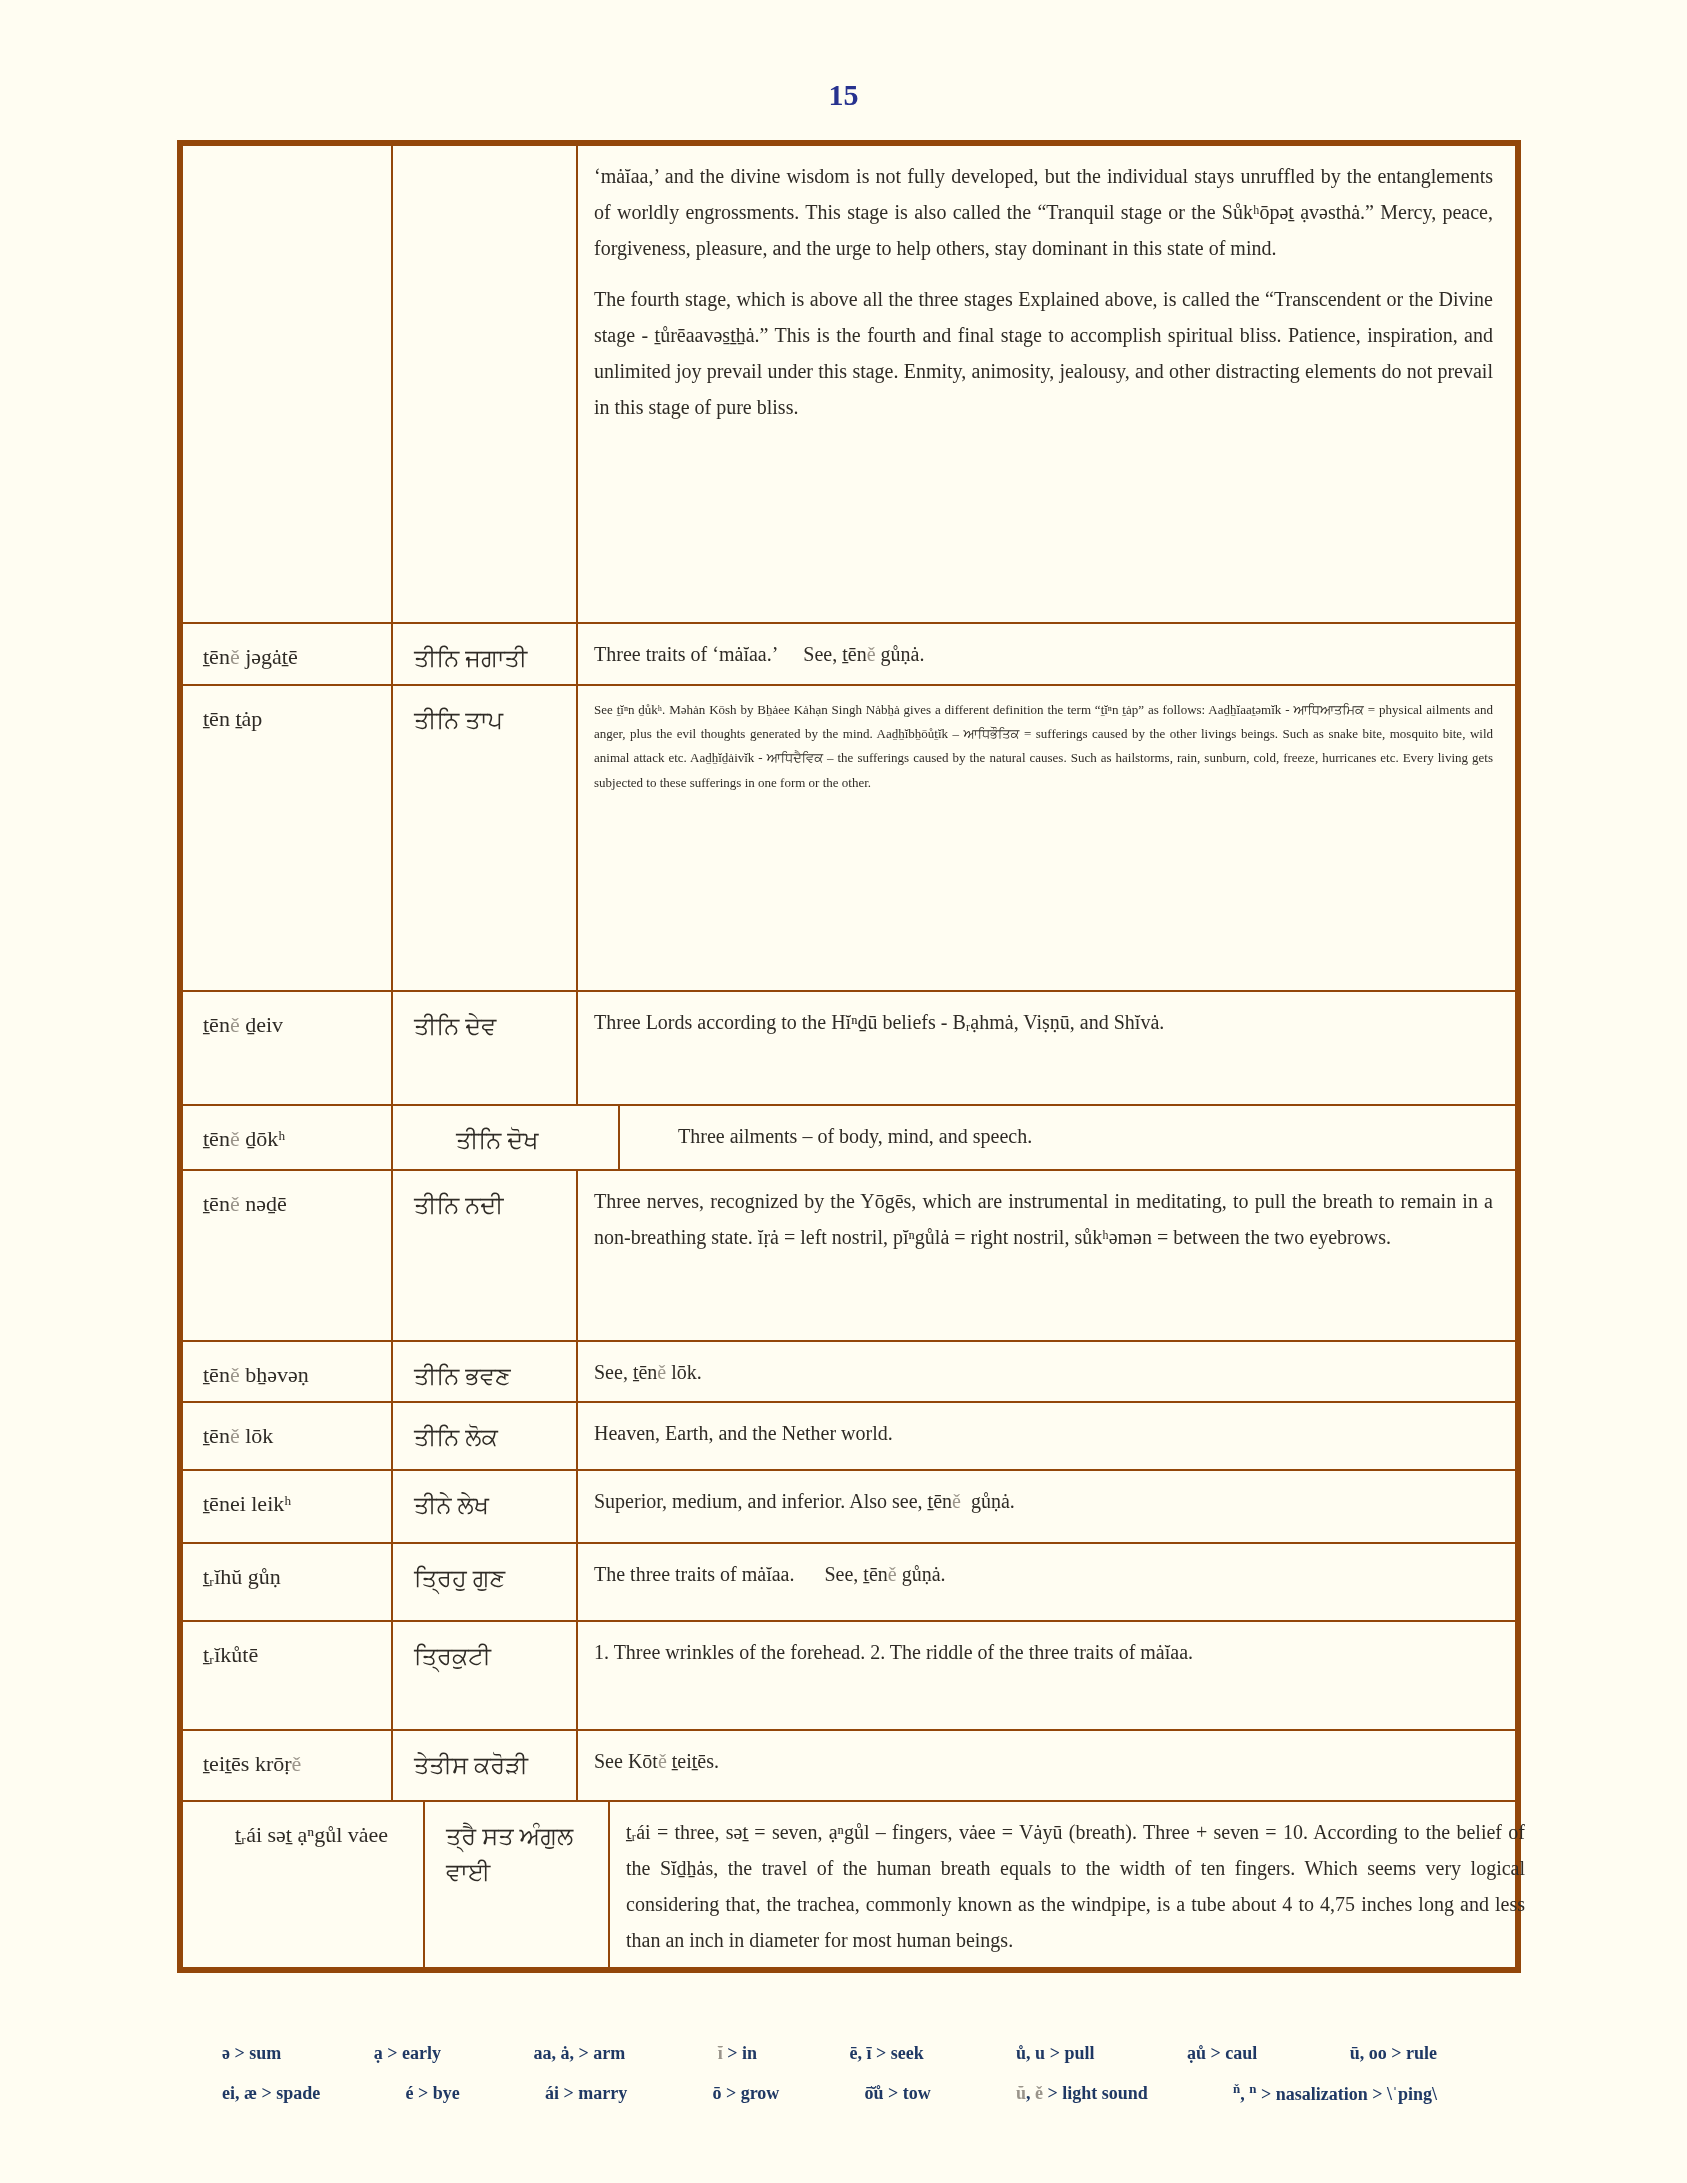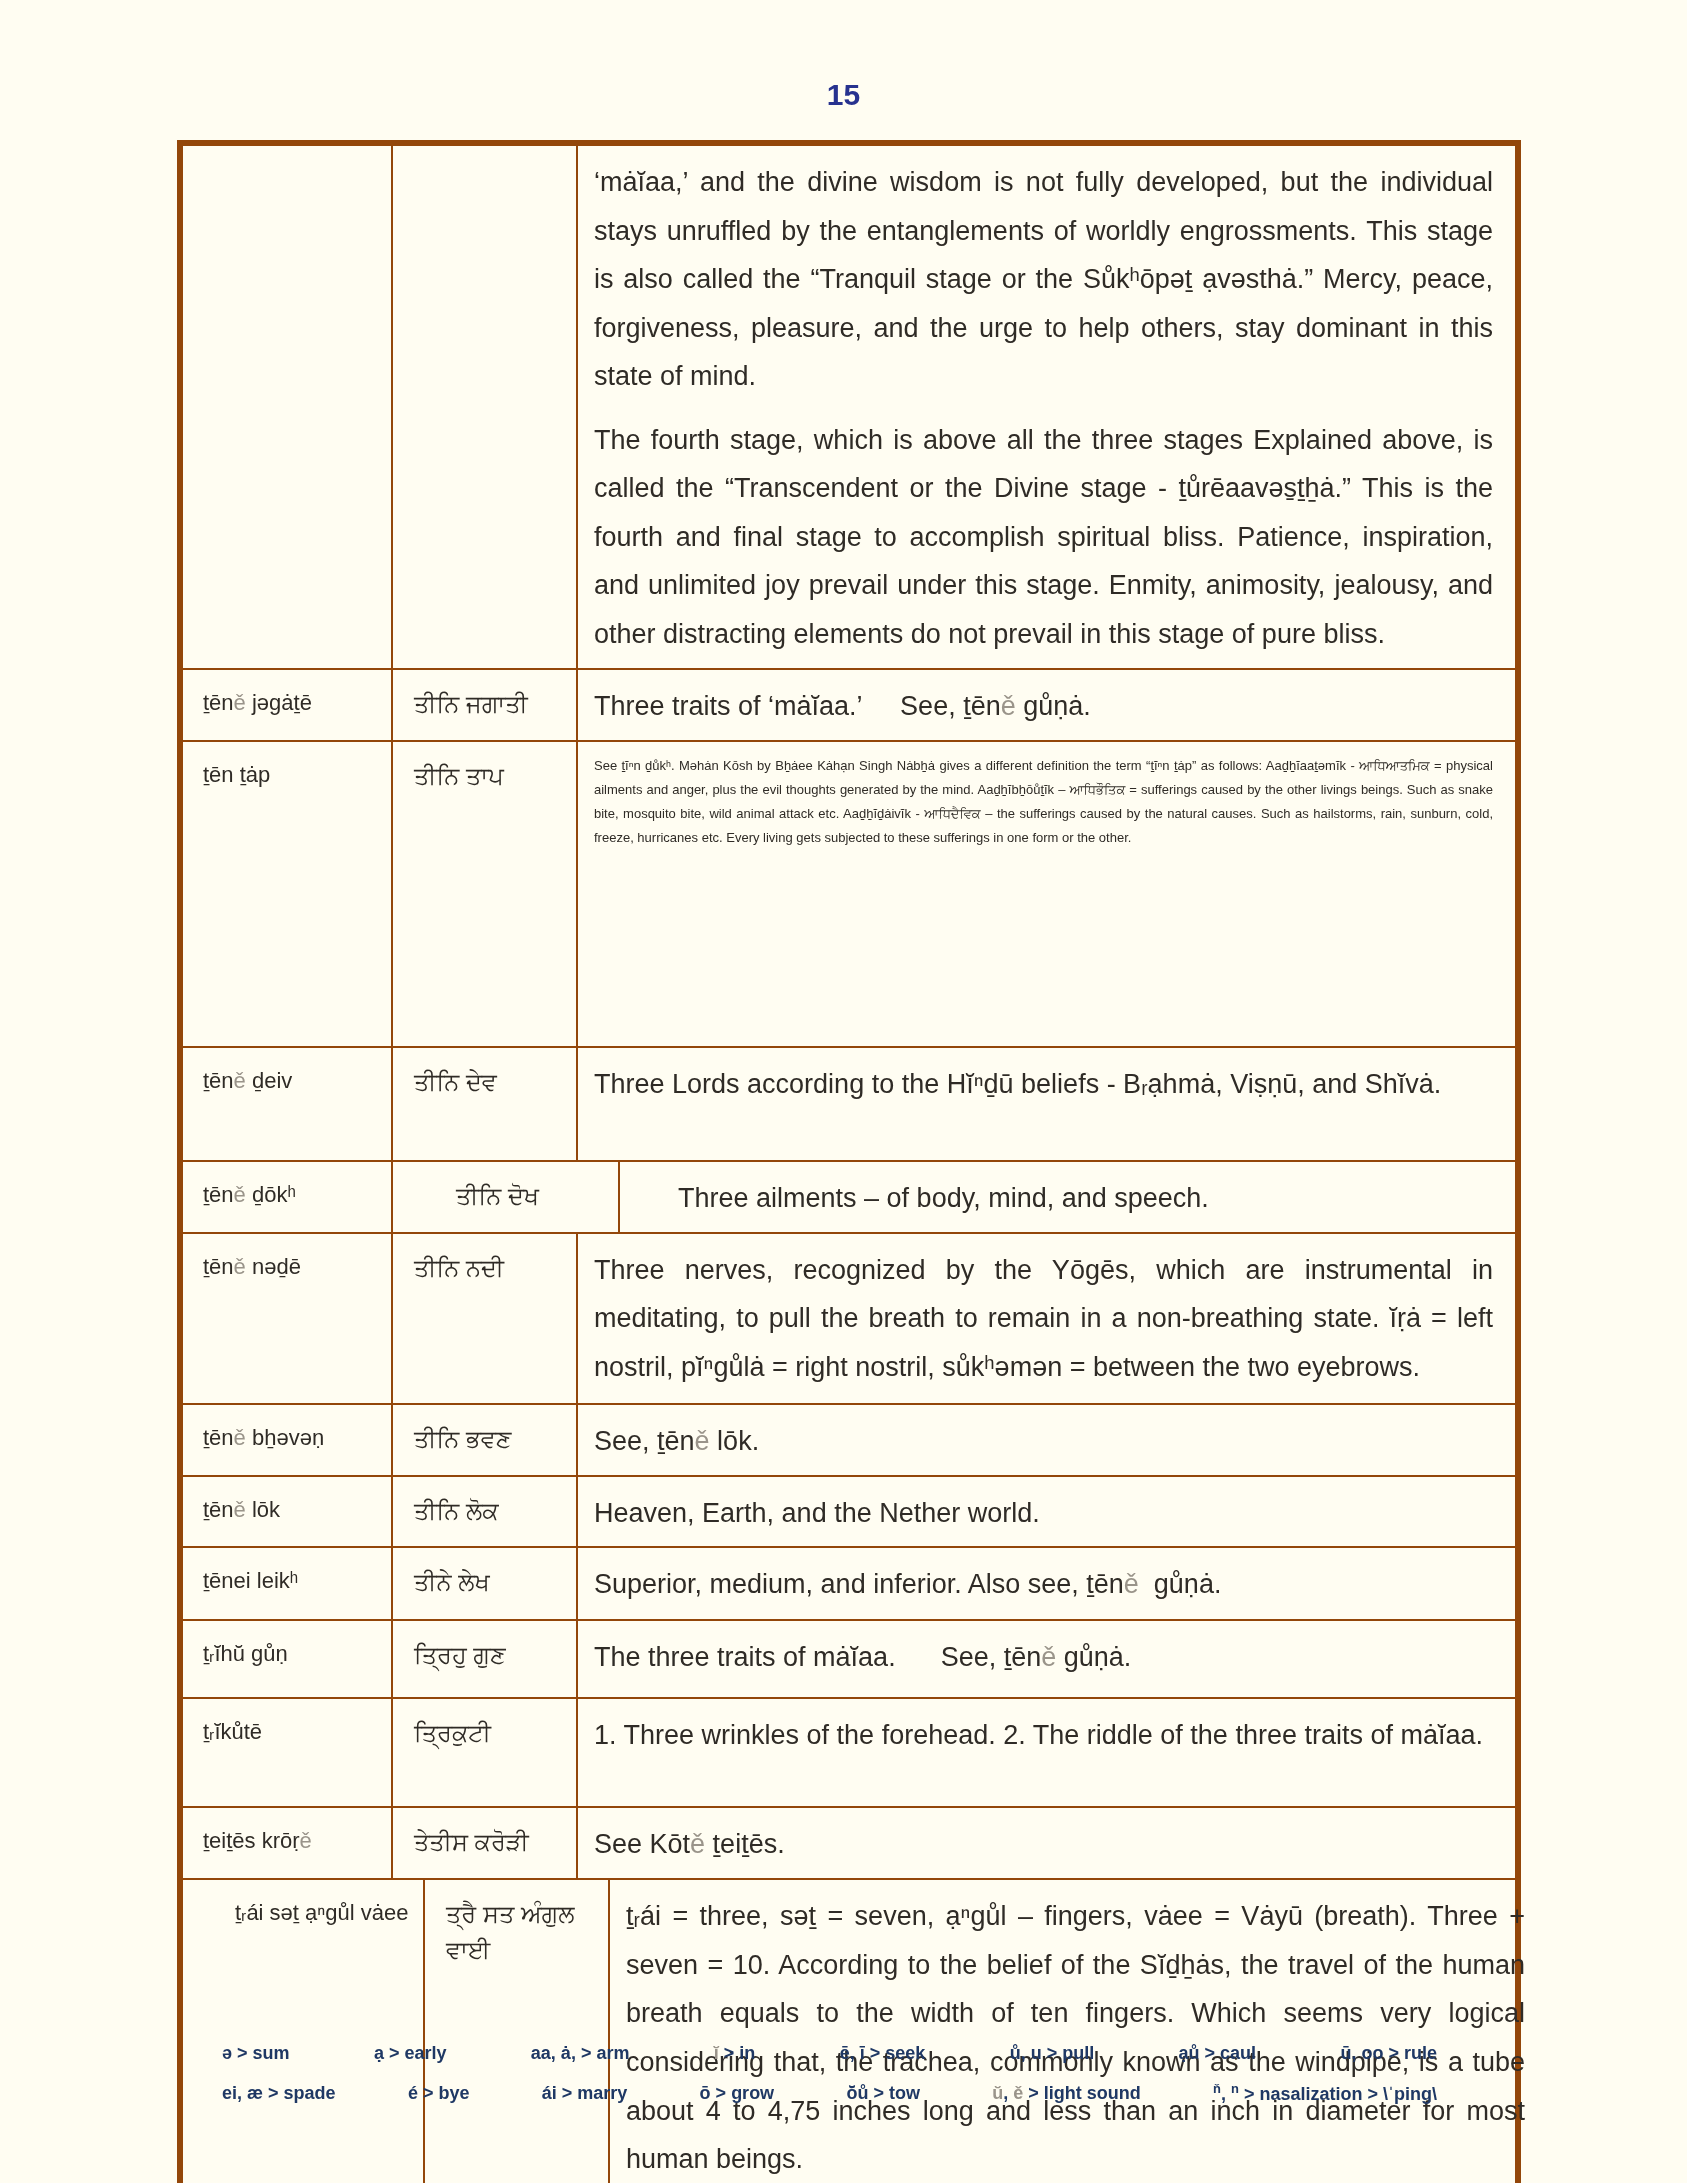--- a/index.html
+++ b/index.html
@@ -1,27 +1,27 @@
 <!DOCTYPE html>
 <html style="font-size:10.6px"><head>
 <meta charset="utf-8">
 <style>
   html,body{margin:0;padding:0;background:#fffdf2;}
   .page{position:relative;width:1687px;height:2183px;background:#fffdf2;overflow:hidden;
-        font-family:Liberation Sans, sans-serif;color:#2f2b26;}
+        font-family:Liberation Serif, serif;color:#2f2b26;}
   .page-number{position:absolute;top:78px;left:0;width:1687px;text-align:center;
         font-size:30px;font-weight:600;color:#27328f;}
   .glossary{position:absolute;left:177px;top:140px;width:1332px;
         border:6.6px solid #93470a;background:#fffdf2;}
   .tr{display:grid;grid-template-columns:210px 185px 932px;}
   .tr + .tr{border-top:2.6px solid #93470a;}
   .td{box-sizing:border-box;min-height:100%;}
   .c1{border-right:2px solid #93470a;padding:16px 9.3px 6.6px 20px;font-size:22px;line-height:1.55;}
   .c2{border-right:2px solid #93470a;padding:16px 6.6px 6.6px 21px;font-size:24px;line-height:1.5;}
-  .c3{padding:12px 17px 9.3px 16px;font-size:27px;line-height:1.8;text-align:justify;}
+  .c3{padding:12px 17px 9.3px 16px;font-size:20px;line-height:1.8;text-align:justify;}
   .small .c3{font-size:13px;line-height:1.86;}
   .para + .para{margin-top:14.6px;}
   .h1{min-height:476px;} .h2{min-height:60px;}  .h3{min-height:304px;}
   .h4{min-height:112px;} .h5{min-height:63px;gap:42px;}  .h6{min-height:169px;}
   .h7{min-height:50px;}  .h8{min-height:66px;} .h9{min-height:71px;}
   .h10{min-height:76px;}.h11{min-height:107px;}.h12{min-height:69px;}
   .h13{min-height:162px;padding-left:32px;}
   .lv{color:#9a948a;}
   .pkey{position:absolute;left:222px;top:2043px;width:1215px;color:#1f3864;}
   .krow{display:flex;justify-content:space-between;align-items:center;

